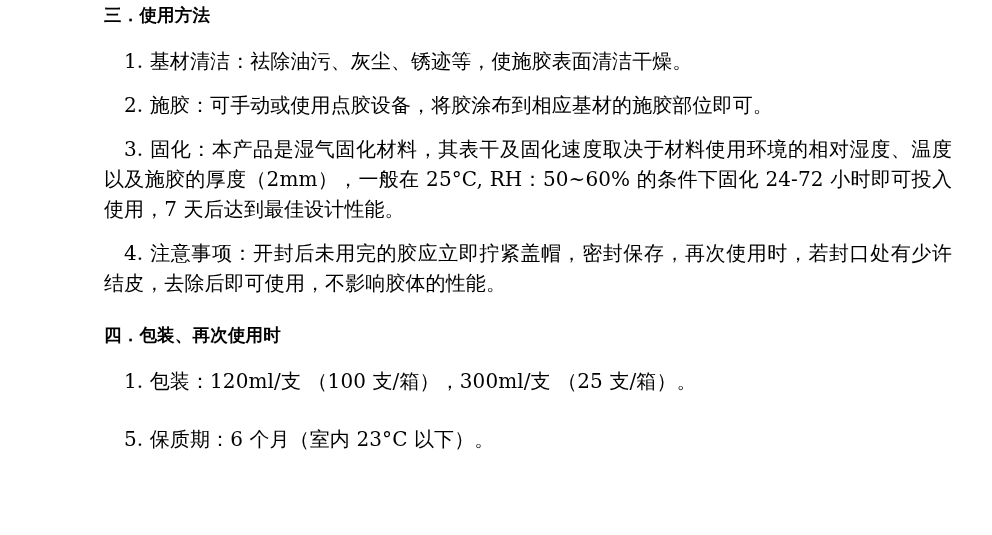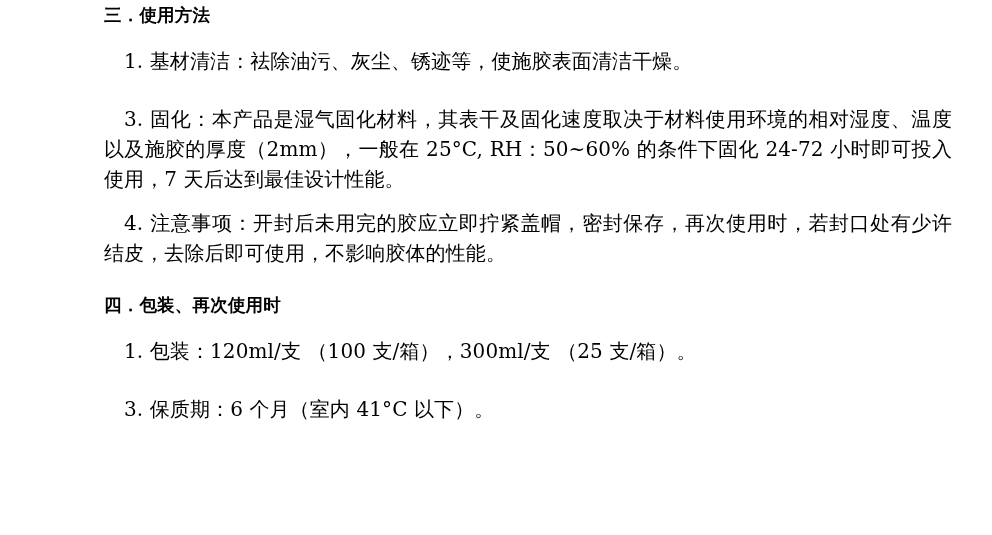--- a/index.html
+++ b/index.html
@@ -47,33 +47,34 @@
 
 <div class="page">
 
   <h2 class="section-heading">三．使用方法</h2>
 
   <div class="gap-after-heading"></div>
 
   <p class="para">1. 基材清洁：祛除油污、灰尘、锈迹等，使施胶表面清洁干燥。</p>
   <div class="gap-para"></div>
 
+  <p class="para">2. 施胶：可手动或使用点胶设备，将胶涂布到相应基材的施胶部位即可。</p>
   <div class="gap-para"></div>
 
   <p class="para">3. 固化：本产品是湿气固化材料，其表干及固化速度取决于材料使用环境的相对湿度、温度以及施胶的厚度（2mm），一般在 25°C, RH：50~60% 的条件下固化 24-72 小时即可投入使用，7 天后达到最佳设计性能。</p>
   <div class="gap-para"></div>
 
   <p class="para">4. 注意事项：开封后未用完的胶应立即拧紧盖帽，密封保存，再次使用时，若封口处有少许结皮，去除后即可使用，不影响胶体的性能。</p>
 
   <div class="gap-section"></div>
 
   <h2 class="section-heading">四．包装、再次使用时</h2>
 
   <div class="gap-after-heading"></div>
 
   <p class="para">1. 包装：120ml/支 （100 支/箱），300ml/支 （25 支/箱）。</p>
   <div class="gap-para"></div>
 
   <div class="gap-para"></div>
 
-  <p class="para">3. 保质期：6 个月（室内 41°C 以下）。</p>
+  <p class="para">5. 保质期：6 个月（室内 23°C 以下）。</p>
 
 </div>
 
 </body></html>

